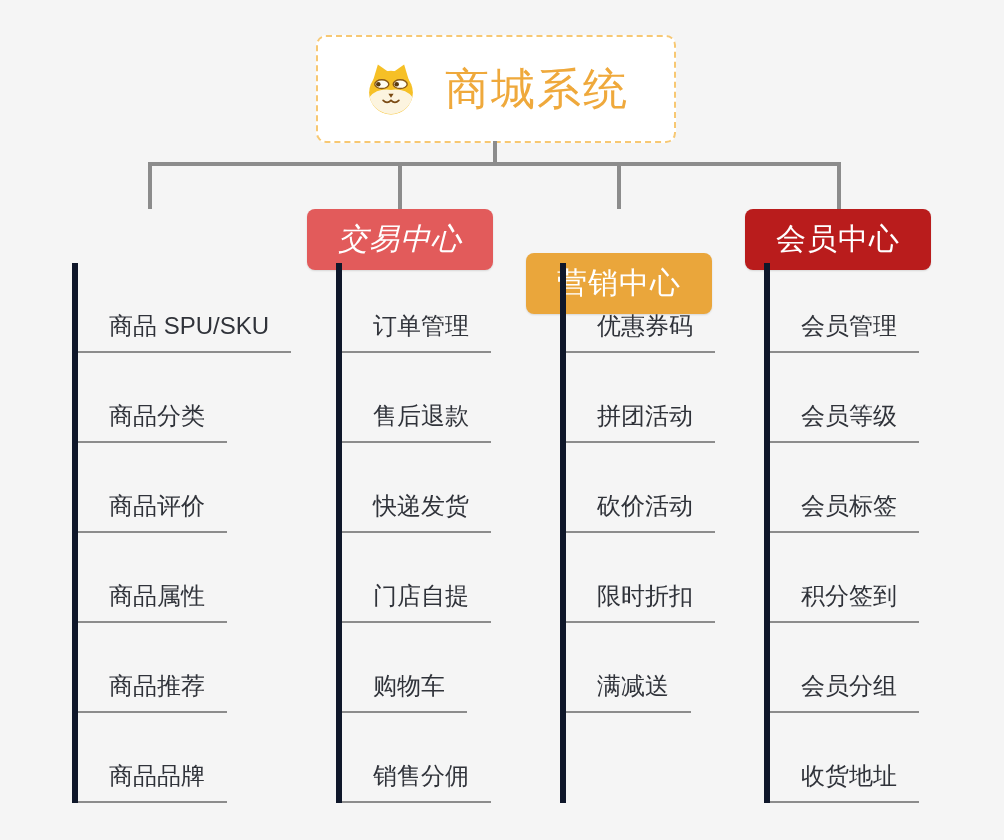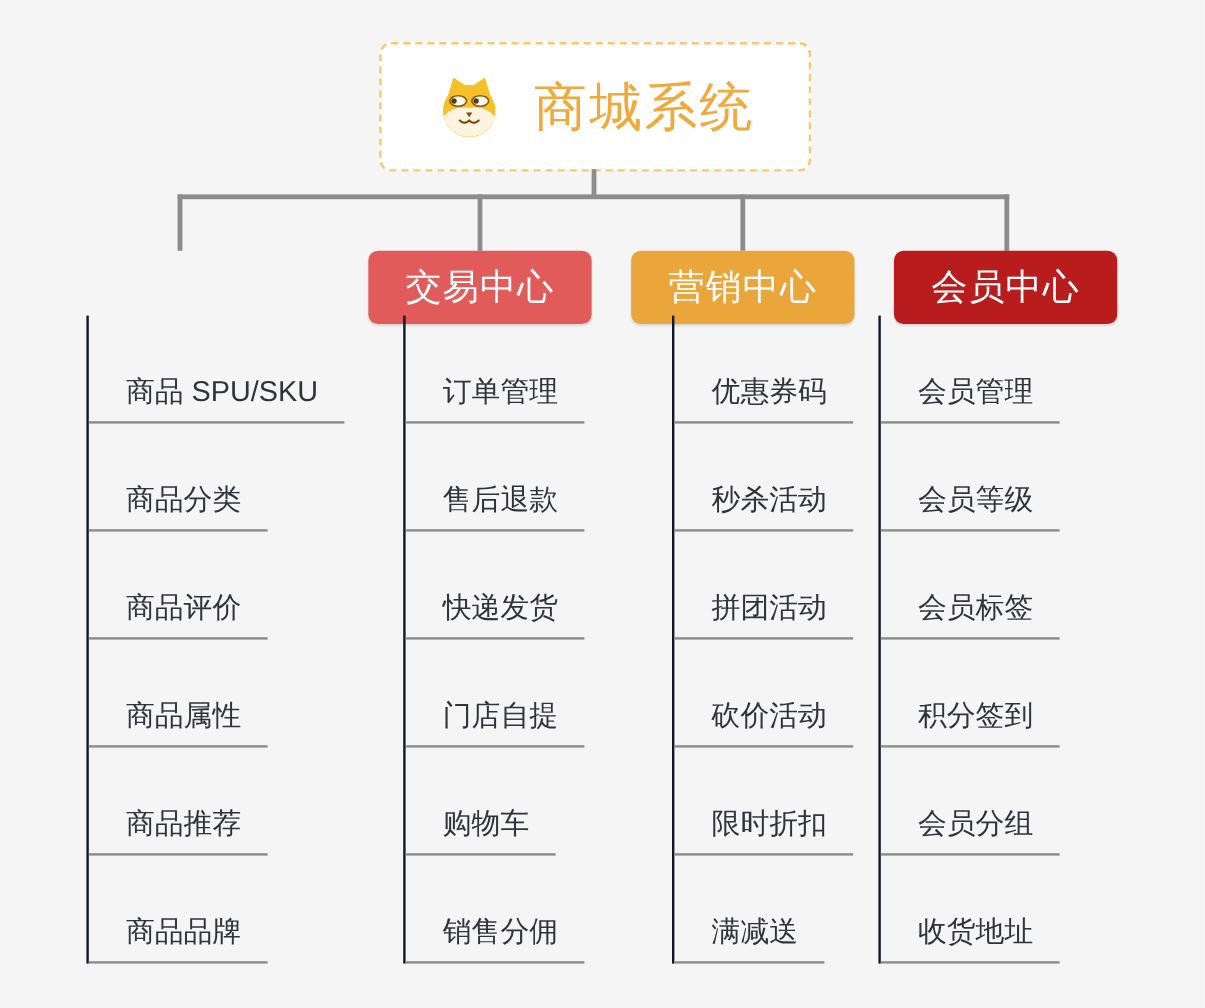--- a/index.html
+++ b/index.html
@@ -55,35 +55,35 @@
     align-items: center;
     justify-content: center;
     color: #FFFFFF;
     font-size: 30px;
     letter-spacing: 1px;
     white-space: nowrap;
     box-shadow: 0 1px 2px rgba(0,0,0,0.12);
     cursor: default;
   }
   .branch-0 { left: 57px;  }
-  .branch-1 { left: 307px; }
-  .branch-2 { left: 526px; }
+  .branch-1 { left: 307px; font-style: italic; }
+  .branch-2 { left: 526px; margin-top: 44px; }
   .branch-3 { left: 745px; }
 
   
   .leaf-col {
     position: absolute;
     top: 263px;
     height: 540px;
-    border-left: 2px solid #0f172a;
+    border-left: 6px solid #0f172a;
   }
   .leaf-col-0 { left: 72px;  }
   .leaf-col-1 { left: 324px; margin-left: 12px; }
   .leaf-col-2 { left: 560px; }
-  .leaf-col-3 { left: 732px; }
+  .leaf-col-3 { left: 764px; }
 
   .leaf-row {
     height: 90px;
     display: flex;
     align-items: flex-end;
   }
   .leaf {
     display: inline-block;
     width: max-content;
     padding: 0 22px 9px 31px;
@@ -166,23 +166,20 @@
     <div class="leaf-row">
         <span class="leaf">销售分佣</span>
       </div>
   </div>
 
   <div class="leaf-col leaf-col-2">
     <div class="leaf-row">
         <span class="leaf">优惠券码</span>
       </div>
     <div class="leaf-row">
-        <span class="leaf">秒杀活动</span>
-      </div>
-    <div class="leaf-row">
         <span class="leaf">拼团活动</span>
       </div>
     <div class="leaf-row">
         <span class="leaf">砍价活动</span>
       </div>
     <div class="leaf-row">
         <span class="leaf">限时折扣</span>
       </div>
     <div class="leaf-row">
         <span class="leaf">满减送</span>

